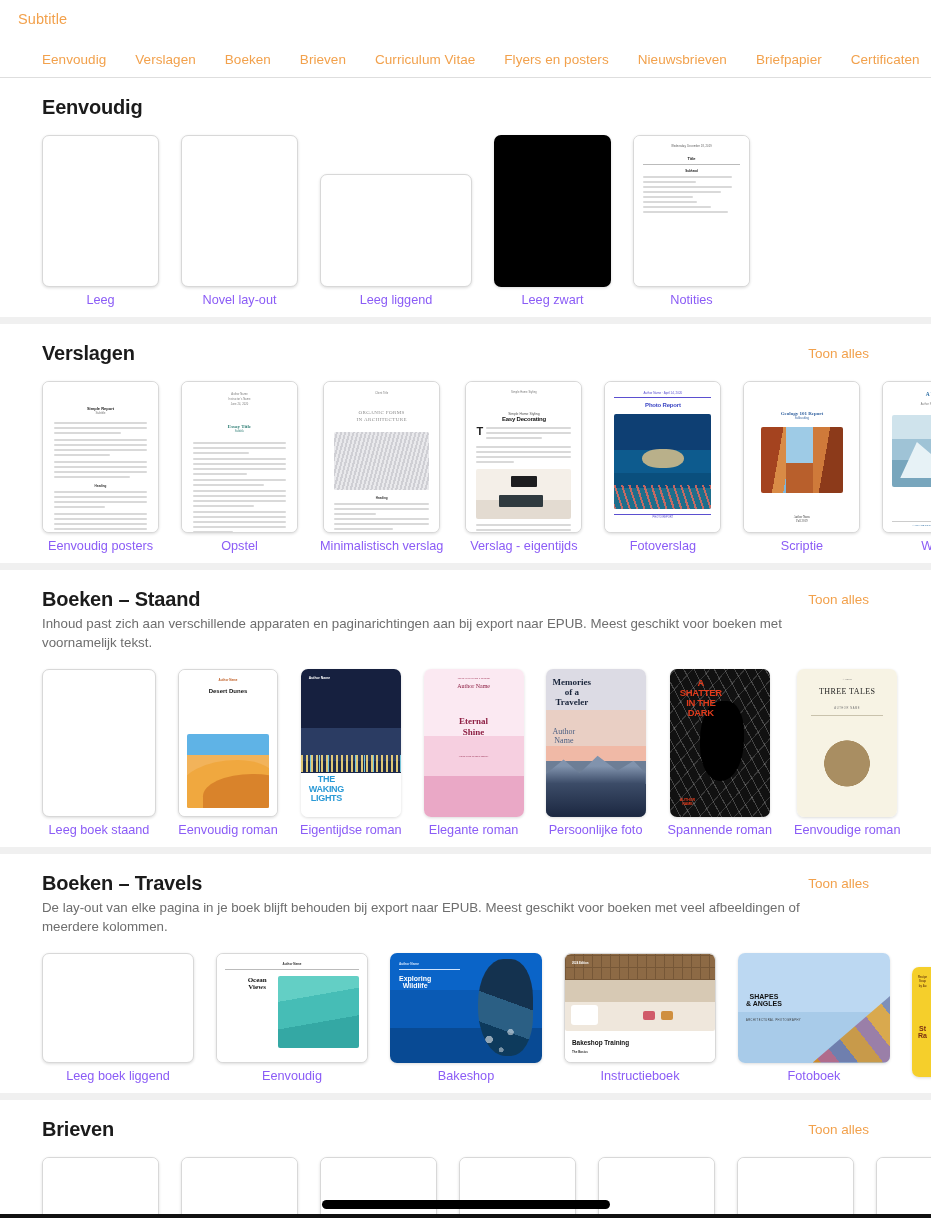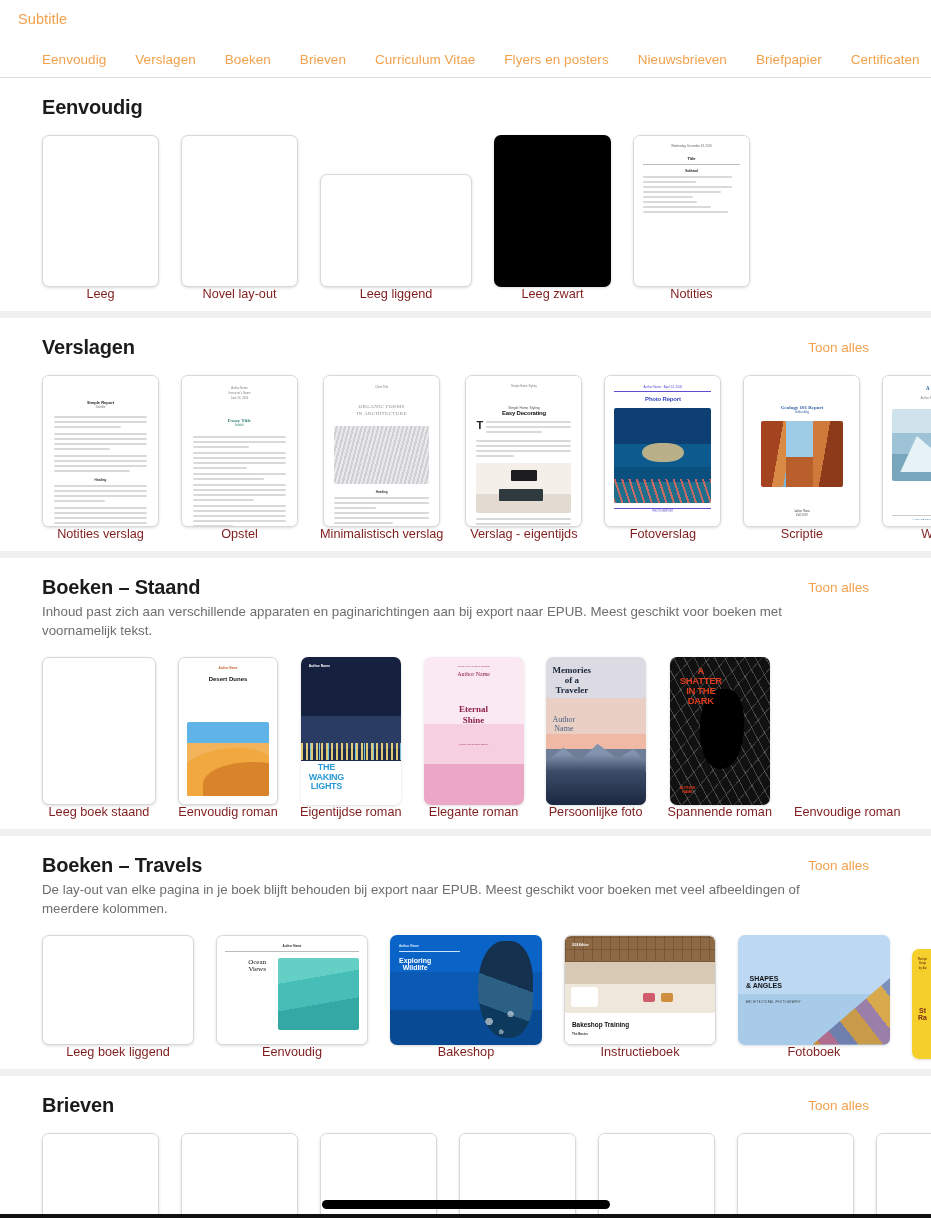--- a/index.html
+++ b/index.html
@@ -52,21 +52,21 @@
   }
 
   .row {
     display: flex; align-items: flex-end;
     gap: 22px;
     padding: 16px 0 10px 42px;
     overflow: hidden;
     white-space: nowrap;
   }
   .cell { flex: 0 0 auto; text-align: center; }
-  .caption { margin-top: 0; font-size: 12.7px; color: #7f1d1d; }
+  .caption { margin-top: 6px; font-size: 12.7px; color: #8b5cf6; }
 
   .thumb {
     border-radius: 7px;
     background: #fff;
     border: 1px solid #d8d8d8;
     box-shadow: 0 1px 3px rgba(0,0,0,.14);
     overflow: hidden;
     position: relative;
     margin: 0 auto;
   }
@@ -195,21 +195,21 @@
               <div class="ln" style="width:100%"></div>
               <div class="ln" style="width:100%"></div>
               <div class="ln" style="width:55%"></div>
             <div class="ln" style="margin-top:5px;width:100%"></div>
               <div class="ln" style="width:100%"></div>
               <div class="ln" style="width:100%"></div>
               <div class="ln" style="width:100%"></div>
 
           </div>
         </div>
-        <div class="caption">Notities verslag</div>
+        <div class="caption">Eenvoudig posters</div>
       </div>
 
       <div class="cell">
         <div class="thumb t-rep">
           <div class="doc" style="padding:11px;">
             <div class="tiny">Author Name<br>Instructor's Name<br>June 24, 2020</div>
             <div style="text-align:center;margin-top:16px;font-size:5px;color:#2d7d74;font-family:'Liberation Serif',serif;font-weight:700;">Essay Title</div>
             <div style="text-align:center;font-size:3px;color:#2d7d74;font-family:'Liberation Serif',serif;">Subtitle</div>
             <div class="ln" style="margin-top:9px;width:100%"></div>
               <div class="ln" style="width:100%"></div>
@@ -417,20 +417,33 @@
                repeating-linear-gradient(-48deg,rgba(255,255,255,.16) 0 1px,rgba(0,0,0,0) 1px 13px);"></div>
             <div style="position:absolute;left:30%;top:22%;width:44%;height:54%;background:#000;border-radius:48% 38% 52% 44%;"></div>
             <div style="position:absolute;left:10px;top:9px;font-size:9.5px;font-weight:700;color:#e03b1c;line-height:1.05;letter-spacing:-.3px;">A<br>SHATTER<br>IN THE<br>DARK</div>
             <div style="position:absolute;left:10px;bottom:10px;font-size:3.6px;font-weight:700;color:#e03b1c;line-height:1.1;">AUTHOR<br>NAME</div>
           </div>
         </div>
         <div class="caption">Spannende roman</div>
       </div>
 
       <div class="cell">
+        <div class="thumb t-book noborder">
+          <div class="fill" style="background:#f7f3e4;">
+            <div style="position:absolute;left:0;right:0;top:9px;text-align:center;font-size:2.8px;color:#666;font-family:'Liberation Serif',serif;">A Novel</div>
+            <div style="position:absolute;left:0;right:0;top:18px;text-align:center;font-size:8px;color:#1d1d1d;font-family:'Liberation Serif',serif;letter-spacing:.4px;">THREE TALES</div>
+            <div style="position:absolute;left:0;right:0;top:38px;text-align:center;font-size:2.6px;color:#777;letter-spacing:.6px;">AUTHOR NAME</div>
+            <div style="position:absolute;left:14px;right:14px;top:46px;height:1px;background:#c9c2ac;"></div>
+            <div style="position:absolute;left:12%;top:56px;width:76%;height:62px;background:
+               radial-gradient(ellipse at 50% 62%,#a98e62 0 42%,rgba(0,0,0,0) 43%),
+               radial-gradient(circle at 38% 58%,#7fd0c6 0 12%,rgba(0,0,0,0) 13%),
+               radial-gradient(circle at 58% 54%,#7fd0c6 0 12%,rgba(0,0,0,0) 13%),
+               radial-gradient(circle at 48% 70%,#7fd0c6 0 12%,rgba(0,0,0,0) 13%);"></div>
+          </div>
+        </div>
         <div class="caption">Eenvoudige roman</div>
       </div>
 
     </div>
   </div>
 
   <div class="section">
     <div class="sec-head">
       <span class="sec-title">Boeken – Travels</span>
       <span class="show-all">Toon alles</span>
@@ -441,21 +454,21 @@
       <div class="cell">
         <div class="thumb t-bookland"></div>
         <div class="caption">Leeg boek liggend</div>
       </div>
 
       <div class="cell">
         <div class="thumb t-bookland">
           <div class="fill" style="background:#fff;padding:8px;">
             <div style="font-size:3px;color:#333;font-weight:700;">Author Name</div>
             <div style="height:1px;background:#bbb;margin-top:3px;width:100%;"></div>
-            <div style="font-size:7px;color:#111;font-family:'Liberation Serif',serif;font-weight:400;margin-top:7px;line-height:1.12;width:48%;">Ocean<br>Views</div>
+            <div style="font-size:7px;color:#111;font-family:'Liberation Serif',serif;font-weight:700;margin-top:7px;line-height:1.12;width:48%;">Ocean<br>Views</div>
             <div style="font-size:3px;color:#444;font-family:'Liberation Serif',serif;margin-top:8px;line-height:1.5;">Highlights From<br>My Travels</div>
             <div class="imgbox" style="position:absolute;right:8px;top:22px;width:54%;height:72px;background:
                  linear-gradient(170deg,#63cfc5 0 30%,#46bdb6 30% 62%,#34a8a4 62% 100%);"></div>
           </div>
         </div>
         <div class="caption">Eenvoudig</div>
       </div>
 
       <div class="cell">
         <div class="thumb t-bookland noborder">

